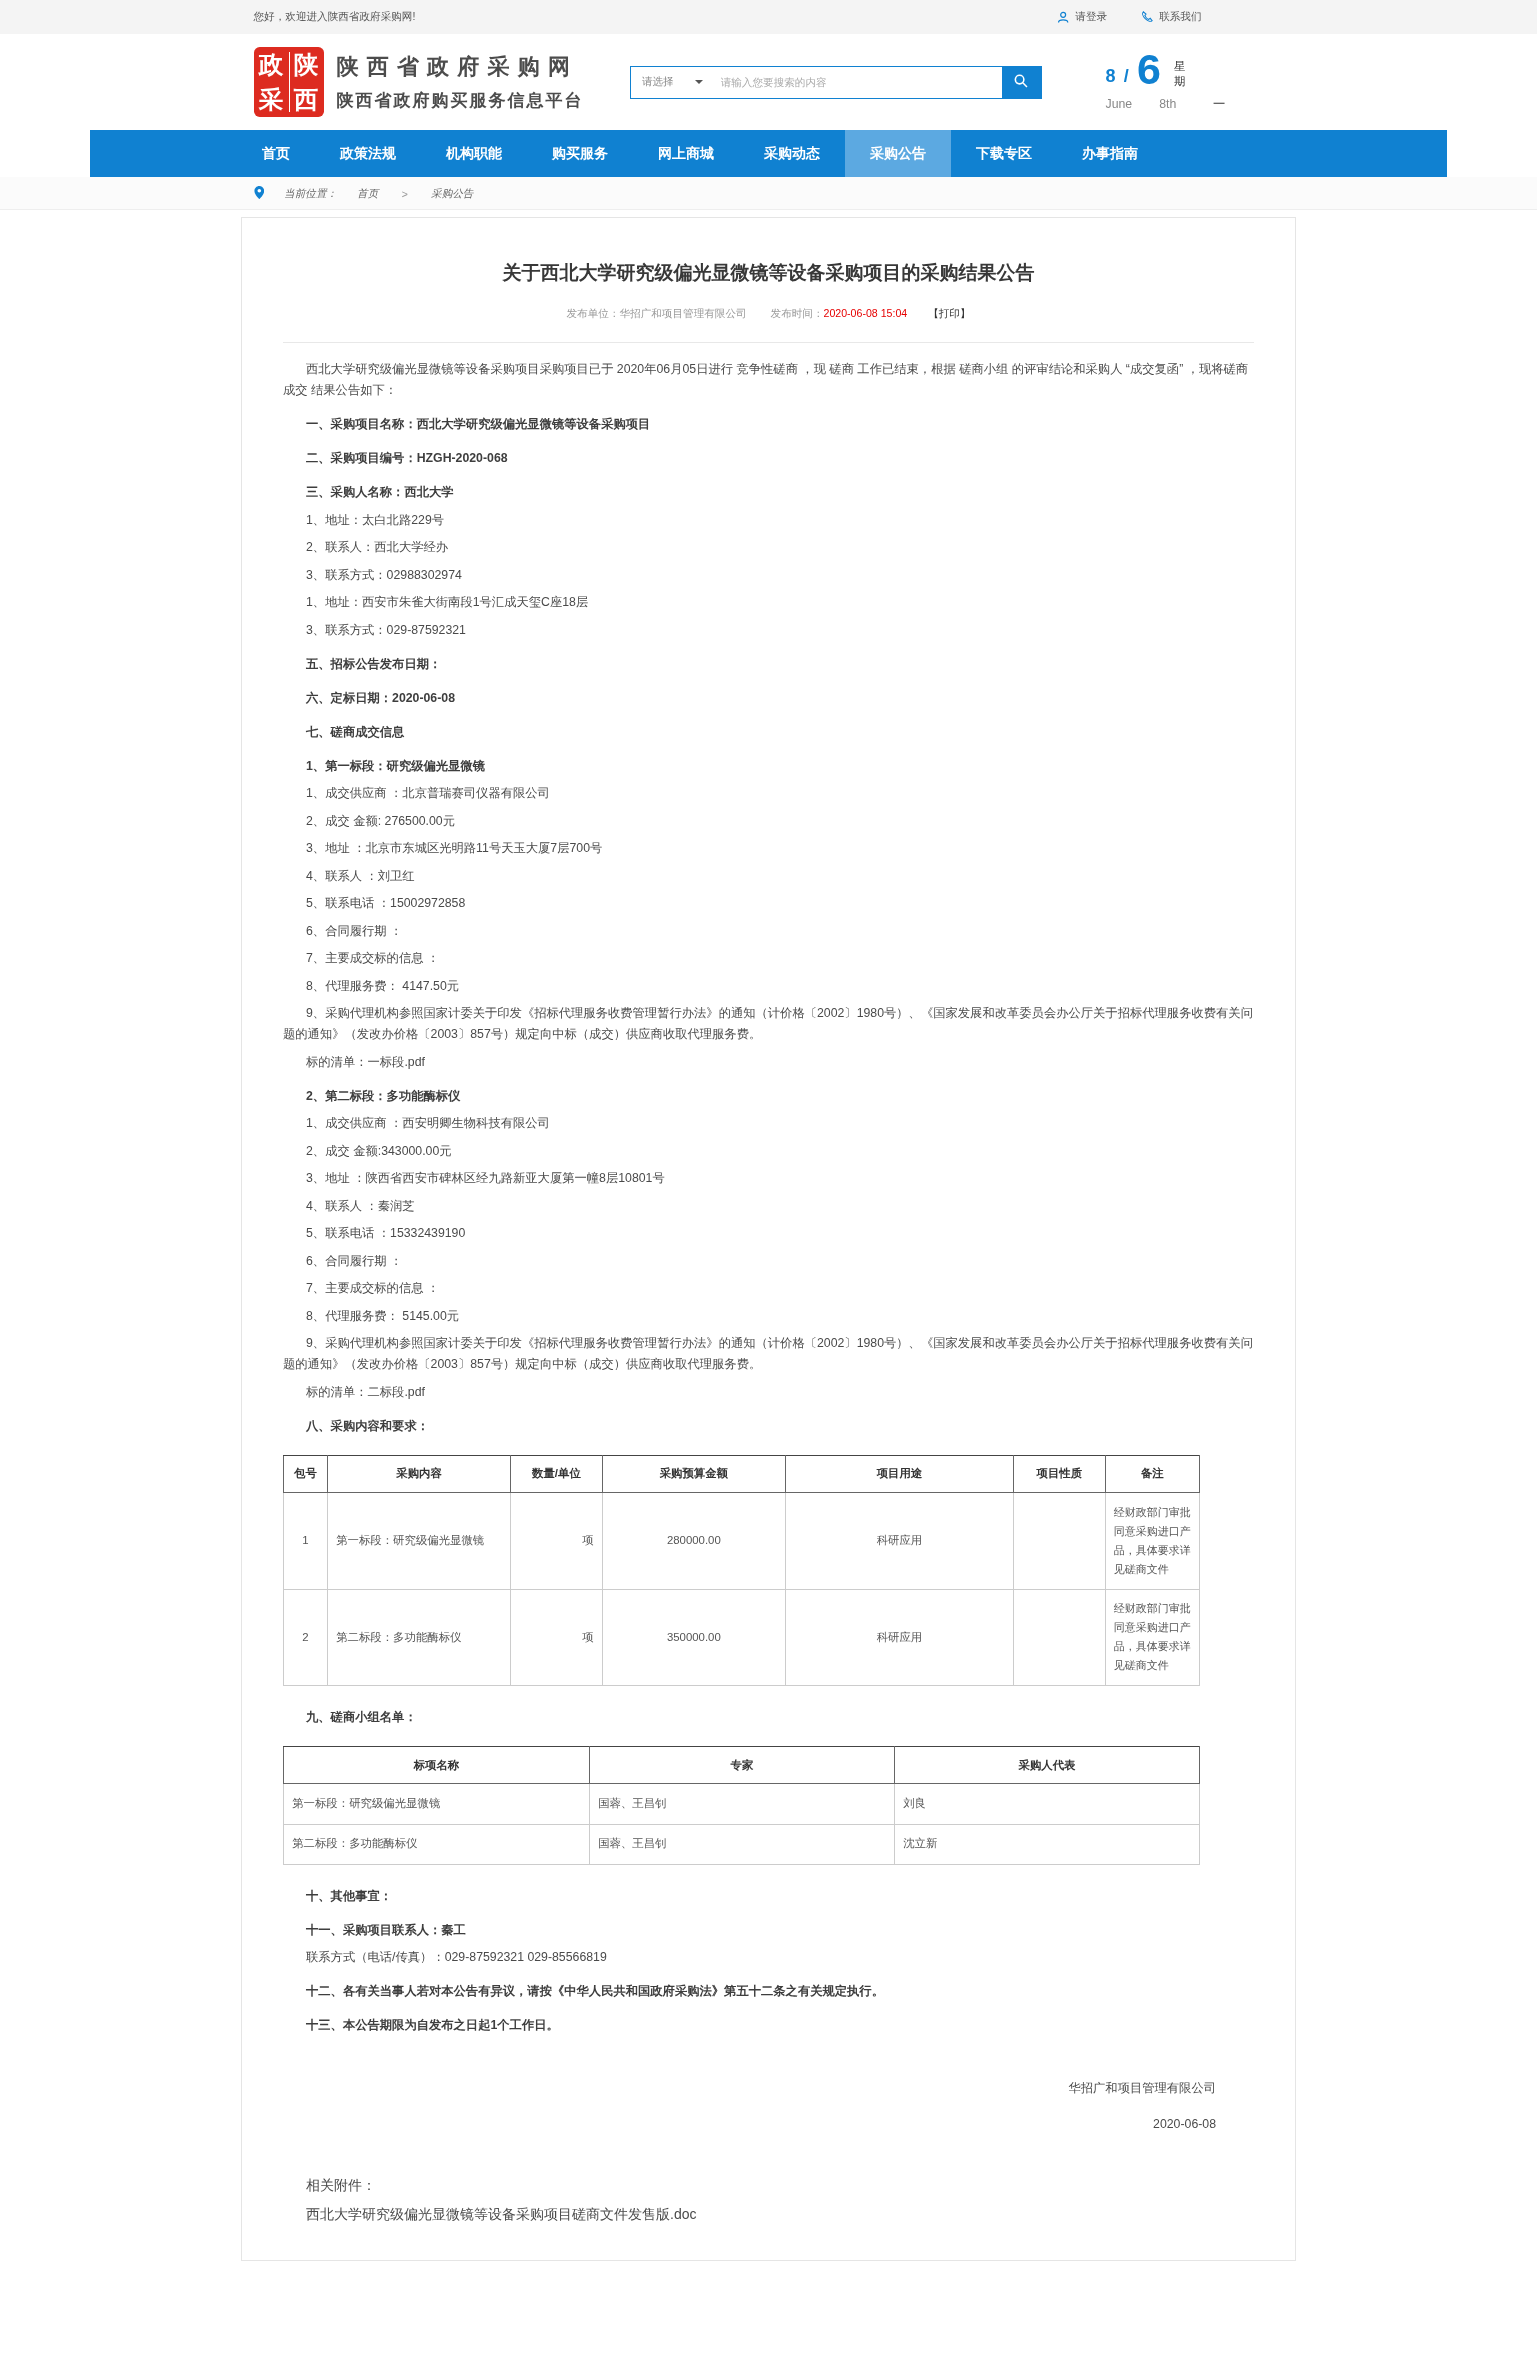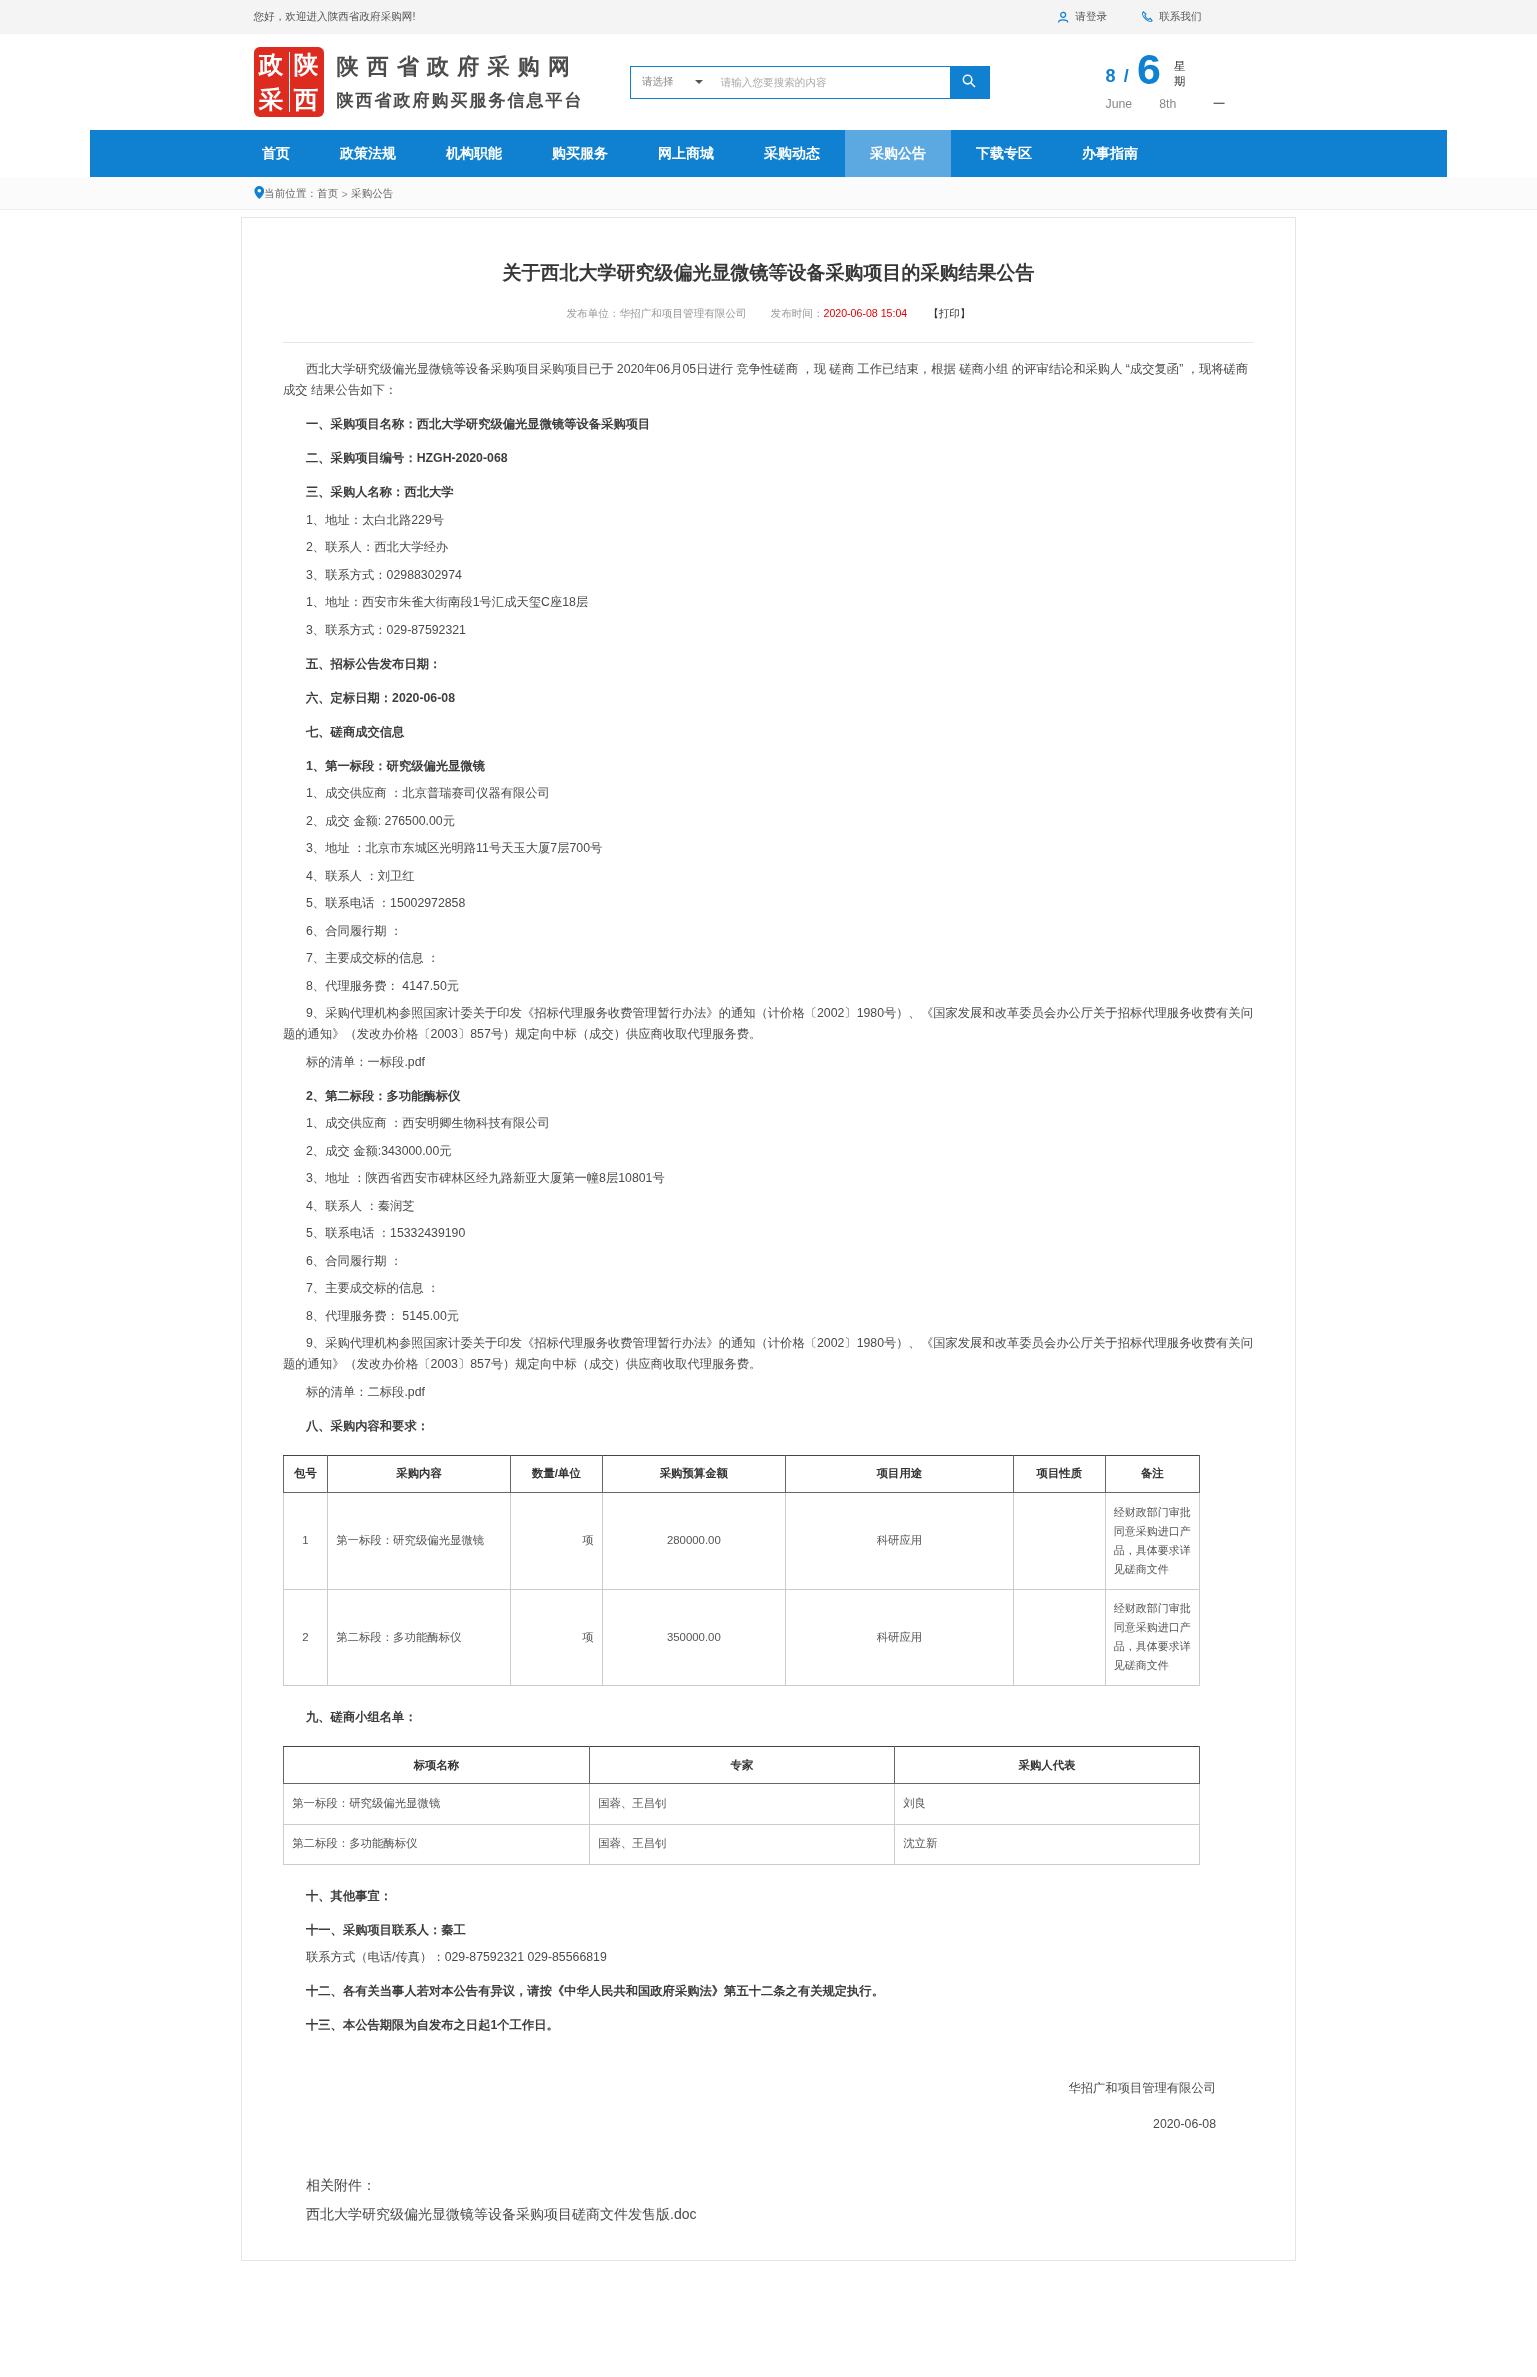--- a/index.html
+++ b/index.html
@@ -17,21 +17,21 @@
   
   .header { background:#fff; }
   .header .container { display:flex; align-items:center; height:96px; }
   .logo-wrap { display:flex; align-items:center; gap:13px; }
   .stamp { width:70px; height:70px; background:#dd2b20; border-radius:5.7px; position:relative;
            display:grid; grid-template-columns:1fr 1fr; grid-template-rows:1fr 1fr; }
   .stamp span { color:#fff; font-weight:bold; font-size:24.5px; display:flex; align-items:center; justify-content:center; }
   .stamp::after { content:""; position:absolute; left:50%; top:7%; height:86%; width:1.6px; background:#fff; }
   .site-titles .t1 { font-size:22px; font-weight:bold; color:#4c4c4c; letter-spacing:8.2px; }
   .site-titles .t2 { font-size:17px; font-weight:bold; color:#4c4c4c; letter-spacing:2px; margin-top:6.5px; }
-  .searchbox { display:flex; height:33px; border:1.6px solid #1081d1; margin-left:46px; width:360px; }
+  .searchbox { display:flex; height:33px; border:1.6px solid #1081d1; margin-left:46px; width:412px; }
   .search-select { display:flex; align-items:center; gap:21px; padding:0 9.8px 0 11.4px; font-size:10.6px; color:#888; cursor:pointer; white-space:nowrap; }
   .caret { width:0; height:0; border-left:4.1px solid transparent; border-right:4.1px solid transparent; border-top:4.9px solid #555; }
   .search-input { border:none; outline:none; flex:1; font-size:10.6px; color:#333; padding:0 8.2px; font-family:inherit; }
   .search-input::placeholder { color:#aaa; }
   .search-btn { width:39px; background:#1081d1; border:none; display:flex; align-items:center; justify-content:center; cursor:pointer; }
   .datebox { margin-left:auto; margin-right:23px; width:155px; }
   .date-top { display:flex; align-items:flex-end; gap:8.2px; justify-content:flex-start; }
   .d-m { color:#1081d1; font-size:18px; font-weight:bold; }
   .d-slash { color:#1081d1; font-size:18px; font-weight:bold; }
   .d-big { color:#1081d1; font-size:43px; font-weight:bold; line-height:36px; }
@@ -41,21 +41,21 @@
   .date-bottom .d-cn { color:#333; margin-left:9.8px; }
 
   
   .mainnav { background:#1081d1; width:1357px; margin:0 auto; height:47px; }
   .mainnav ul { list-style:none; display:flex; height:47px; align-items:stretch; padding-left:147px; }
   .mainnav li { color:#fff; font-size:14px; font-weight:bold; line-height:47px; padding:0 25px; cursor:pointer; }
   .mainnav li.active { background:#5ca9e1; }
 
   
   .breadcrumb { background:#fbfbfb; border-bottom:0.8px solid #eee; height:33px; }
-  .breadcrumb .container { display:flex; align-items:center; height:33px; gap:0; font-size:10.6px; color:#666; }
+  .breadcrumb .container { display:flex; align-items:center; height:33px; gap:20px; font-size:10.6px; color:#666;font-style:italic; }
   .breadcrumb a { color:#666; text-decoration:none; cursor:pointer; }
   .crumb-sep { color:#999; margin:0 3.3px; }
 
   
   .page { padding:6.5px 0 64px; }
   .card { width:1055px; margin:0 auto; border:0.8px solid #e5e5e5; background:#fff; padding:31px 41px 24.5px; }
   .art-title { text-align:center; font-size:19px; color:#383838; font-weight:bold; margin-top:11.4px; }
   .art-meta { text-align:center; font-size:10.6px; color:#9a9a9a; margin-top:21px; }
   .art-meta .red { color:#e60000; }
   .art-meta .print { color:#333; margin-left:18px; cursor:pointer; }

